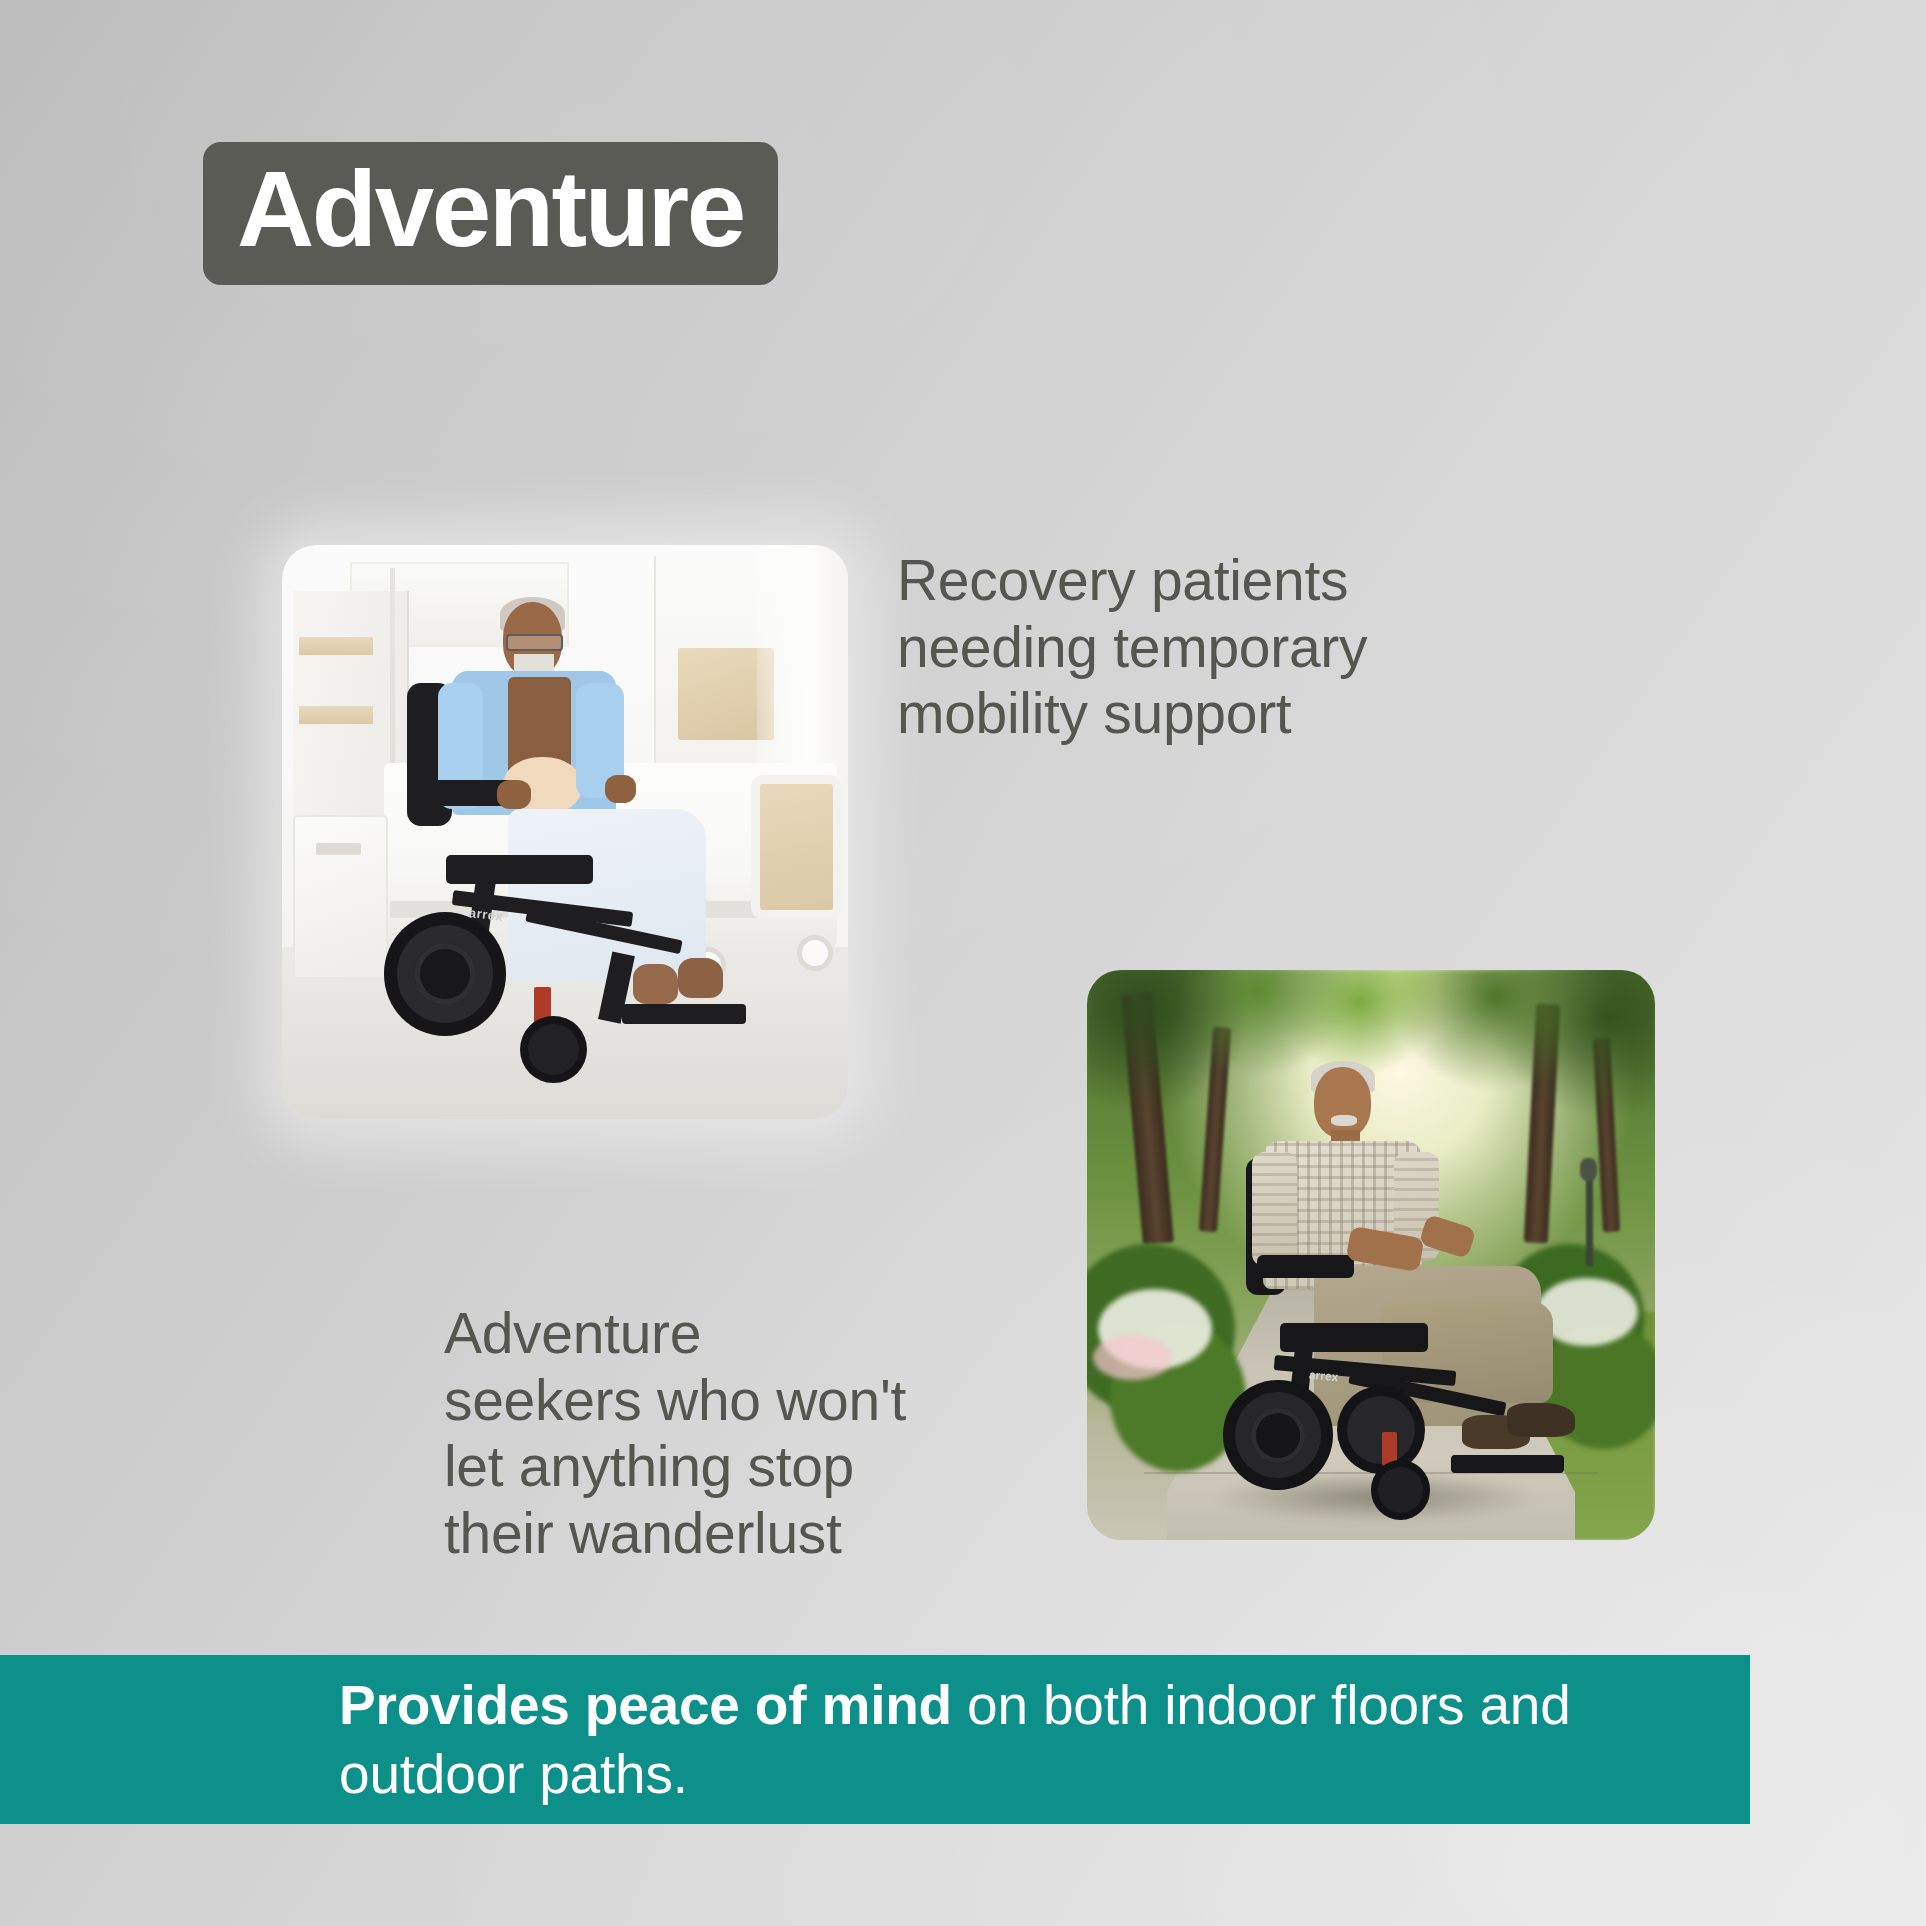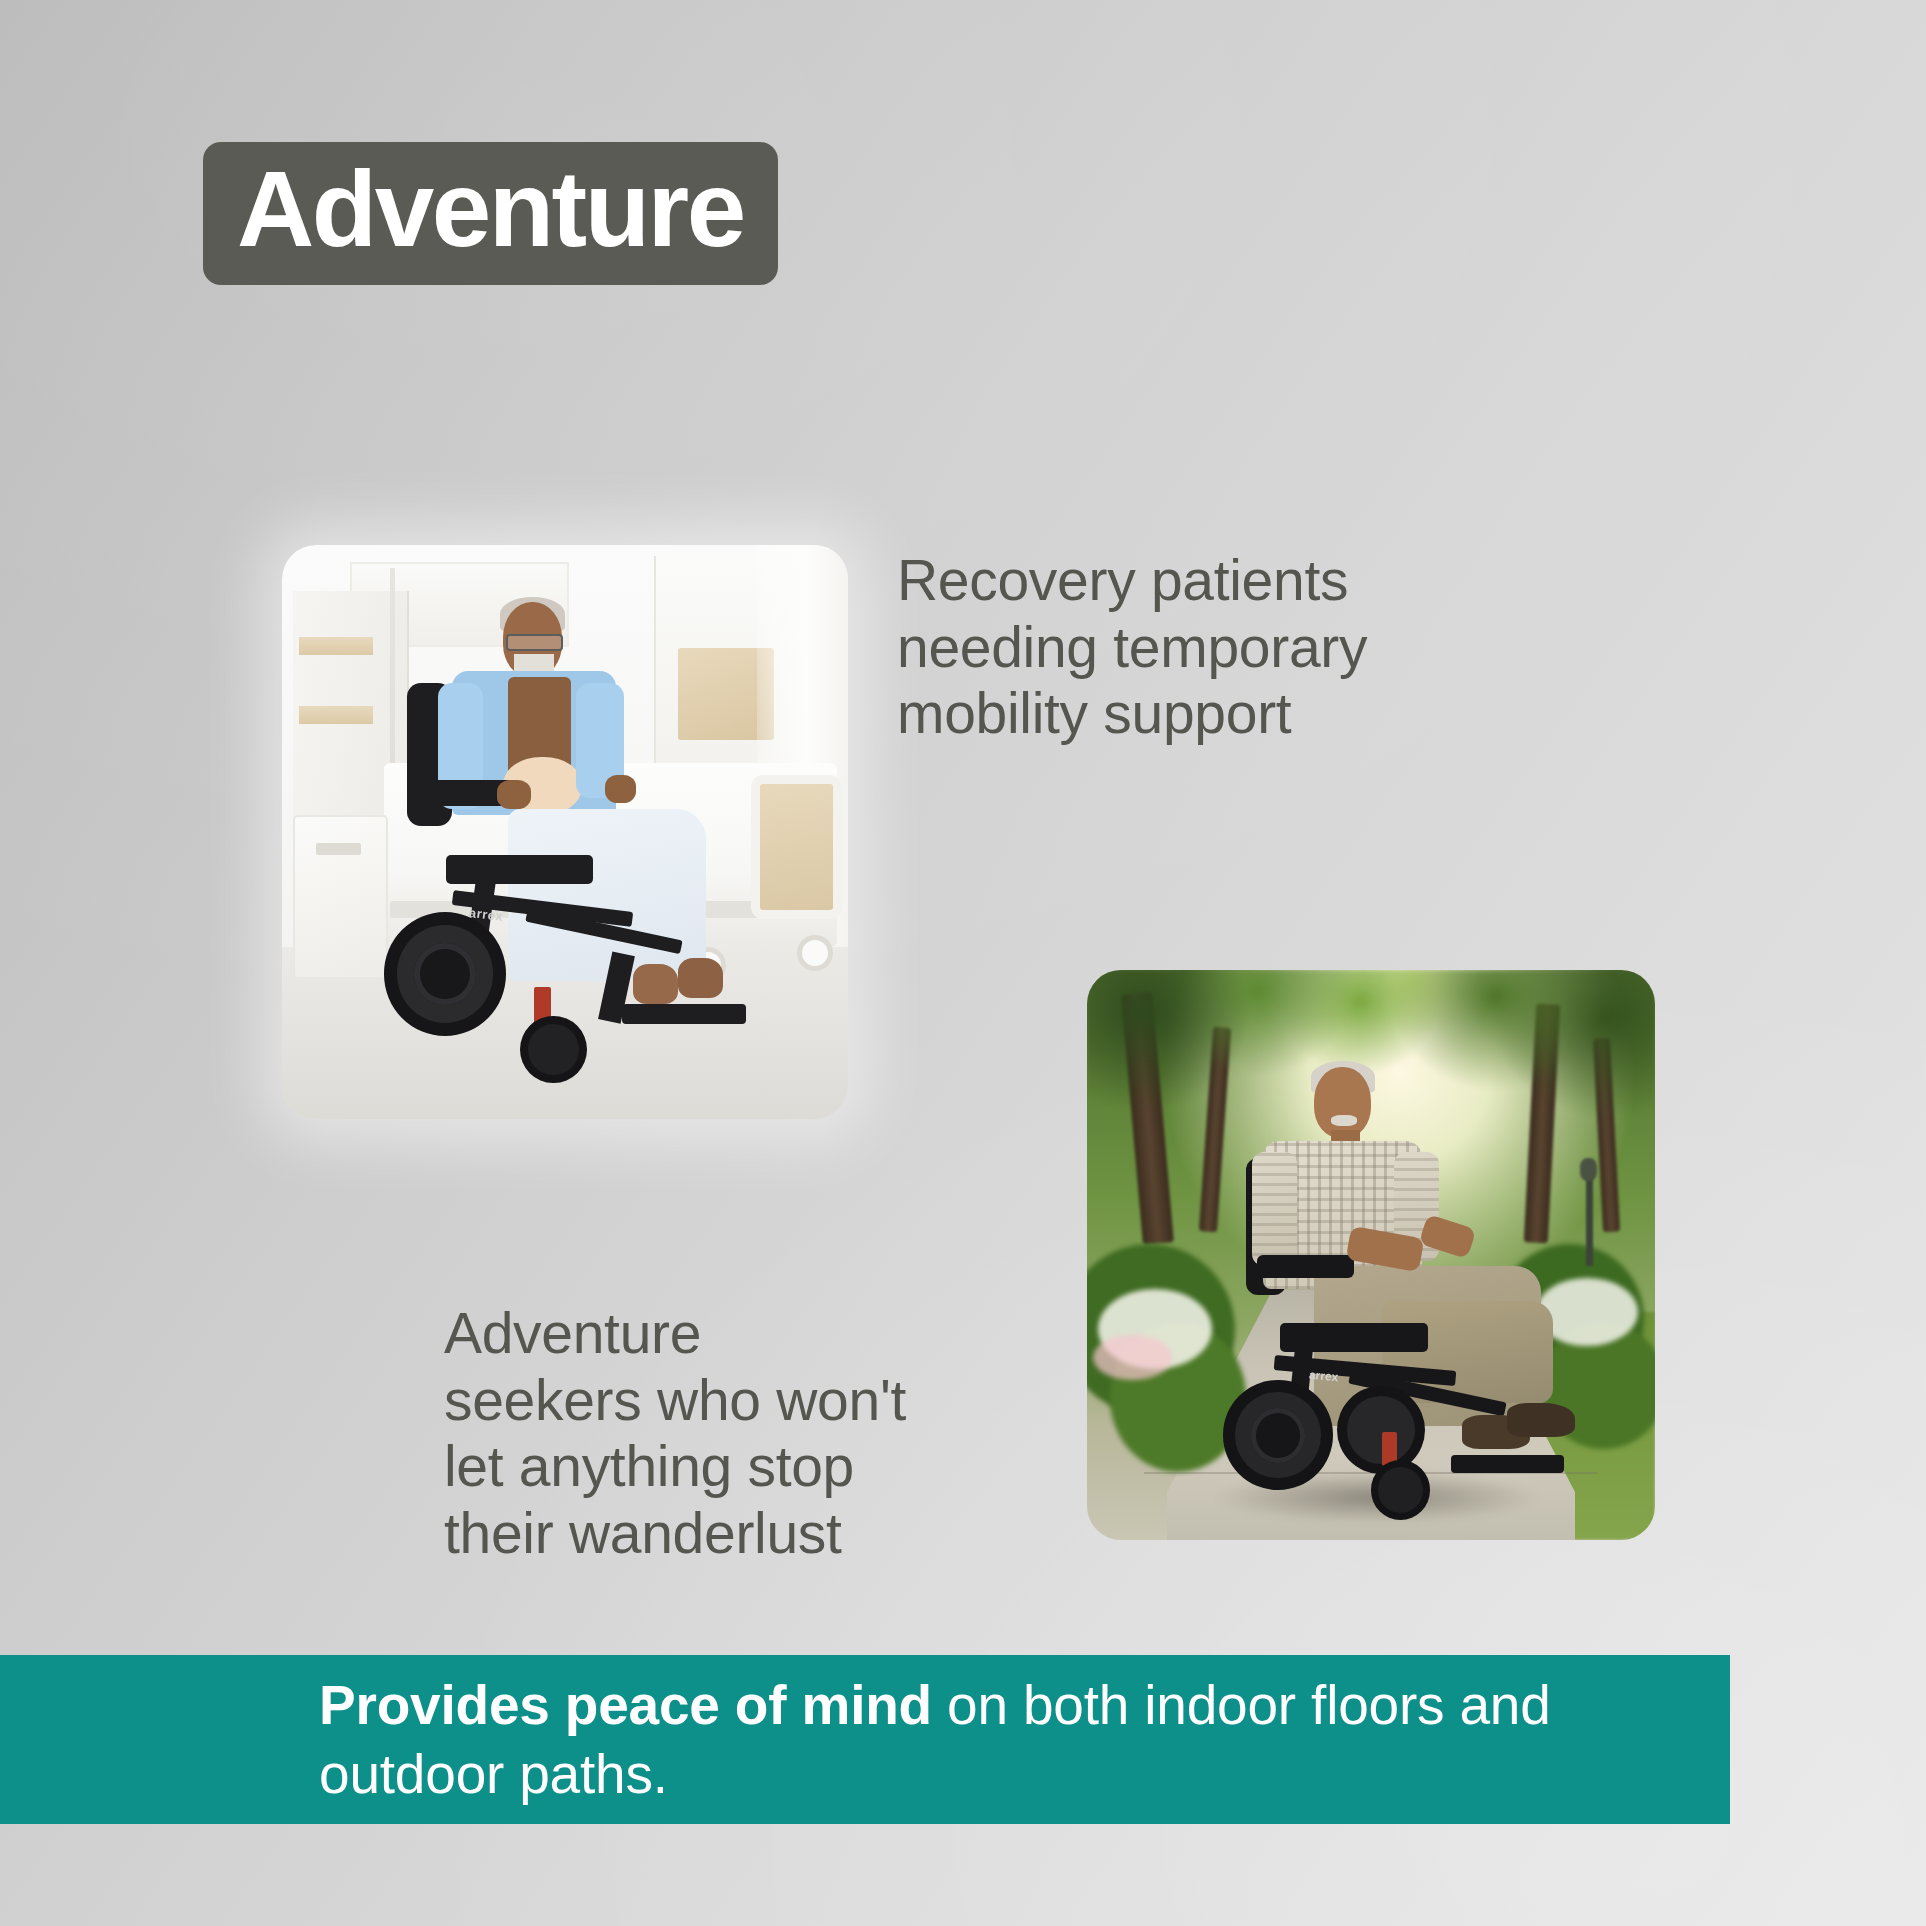--- a/index.html
+++ b/index.html
@@ -462,20 +462,21 @@
   .banner {
     position: absolute;
     left: 0;
     top: 1655px;
     width: 1730px;
     height: 169px;
     background: #0d8f8a;
     z-index: 4;
     display: flex;
     align-items: center;
+    padding-left: 20px;
   }
   .banner-text {
     padding-left: 319px;
     padding-right: 178px;
     color: #ffffff;
     font-size: 55px;
     font-weight: 300;
     line-height: 1.24;
     letter-spacing: -0.2px;
     font-family: "Liberation Sans", sans-serif;

